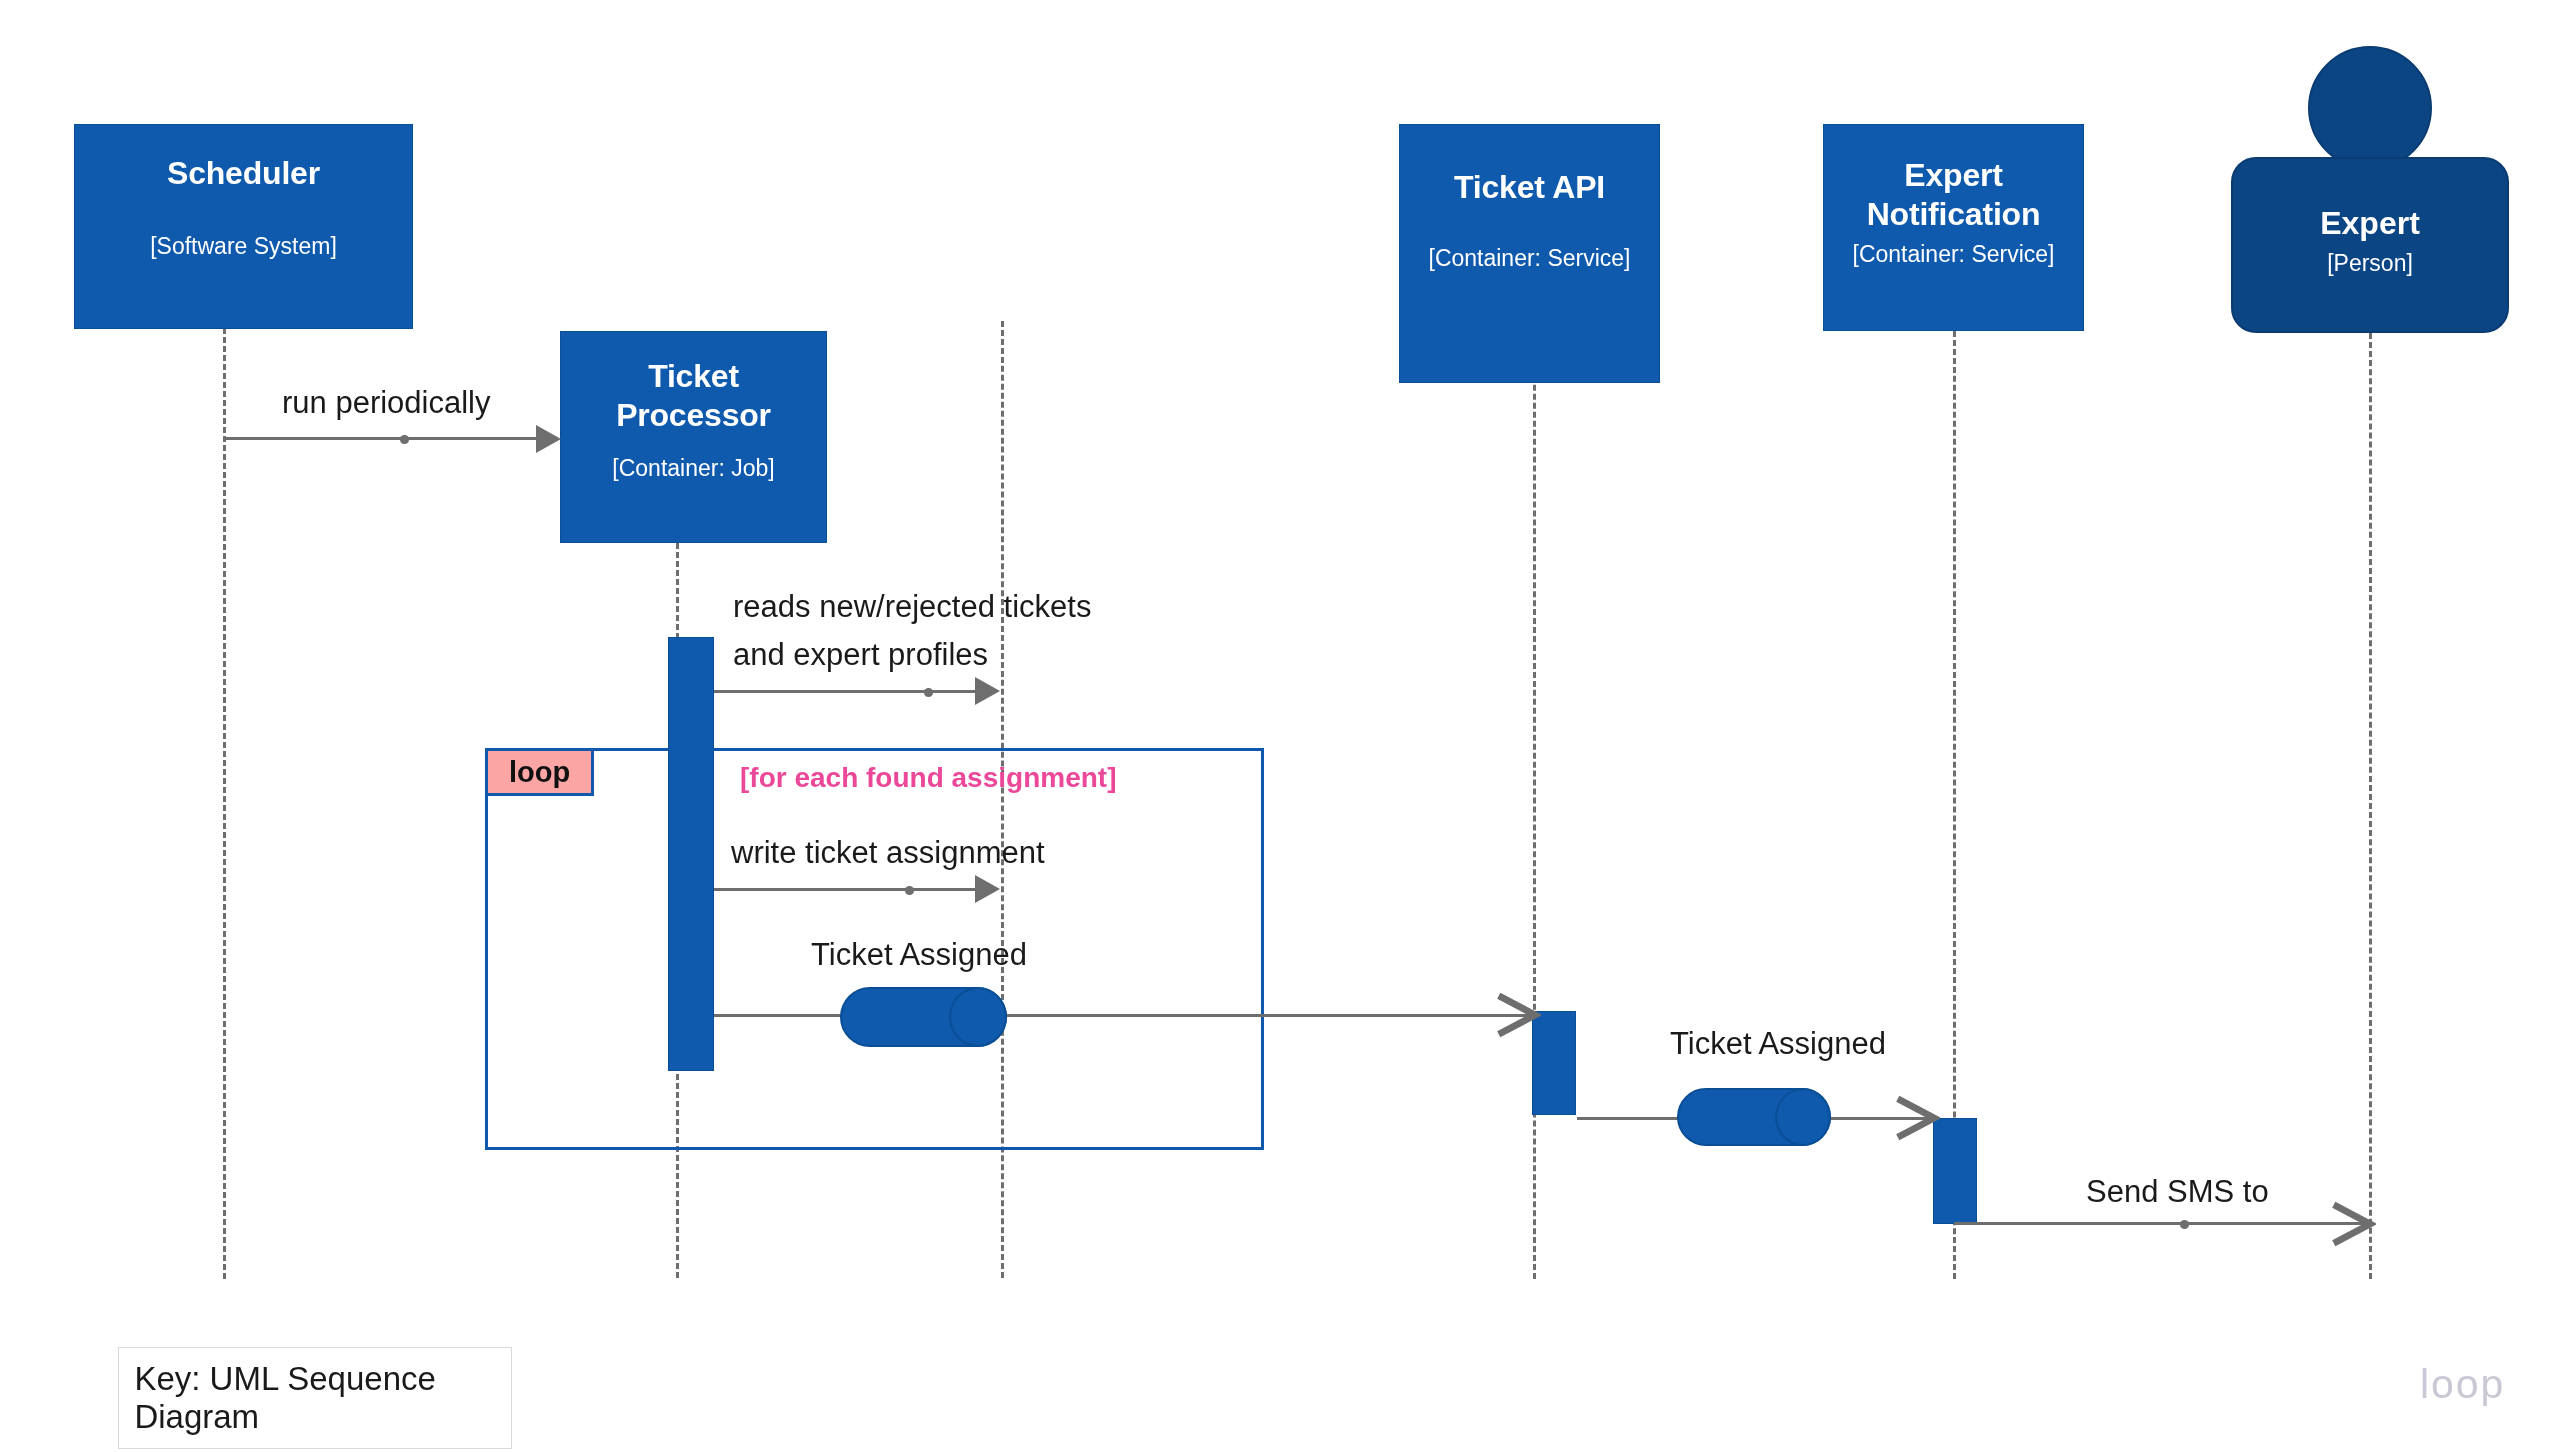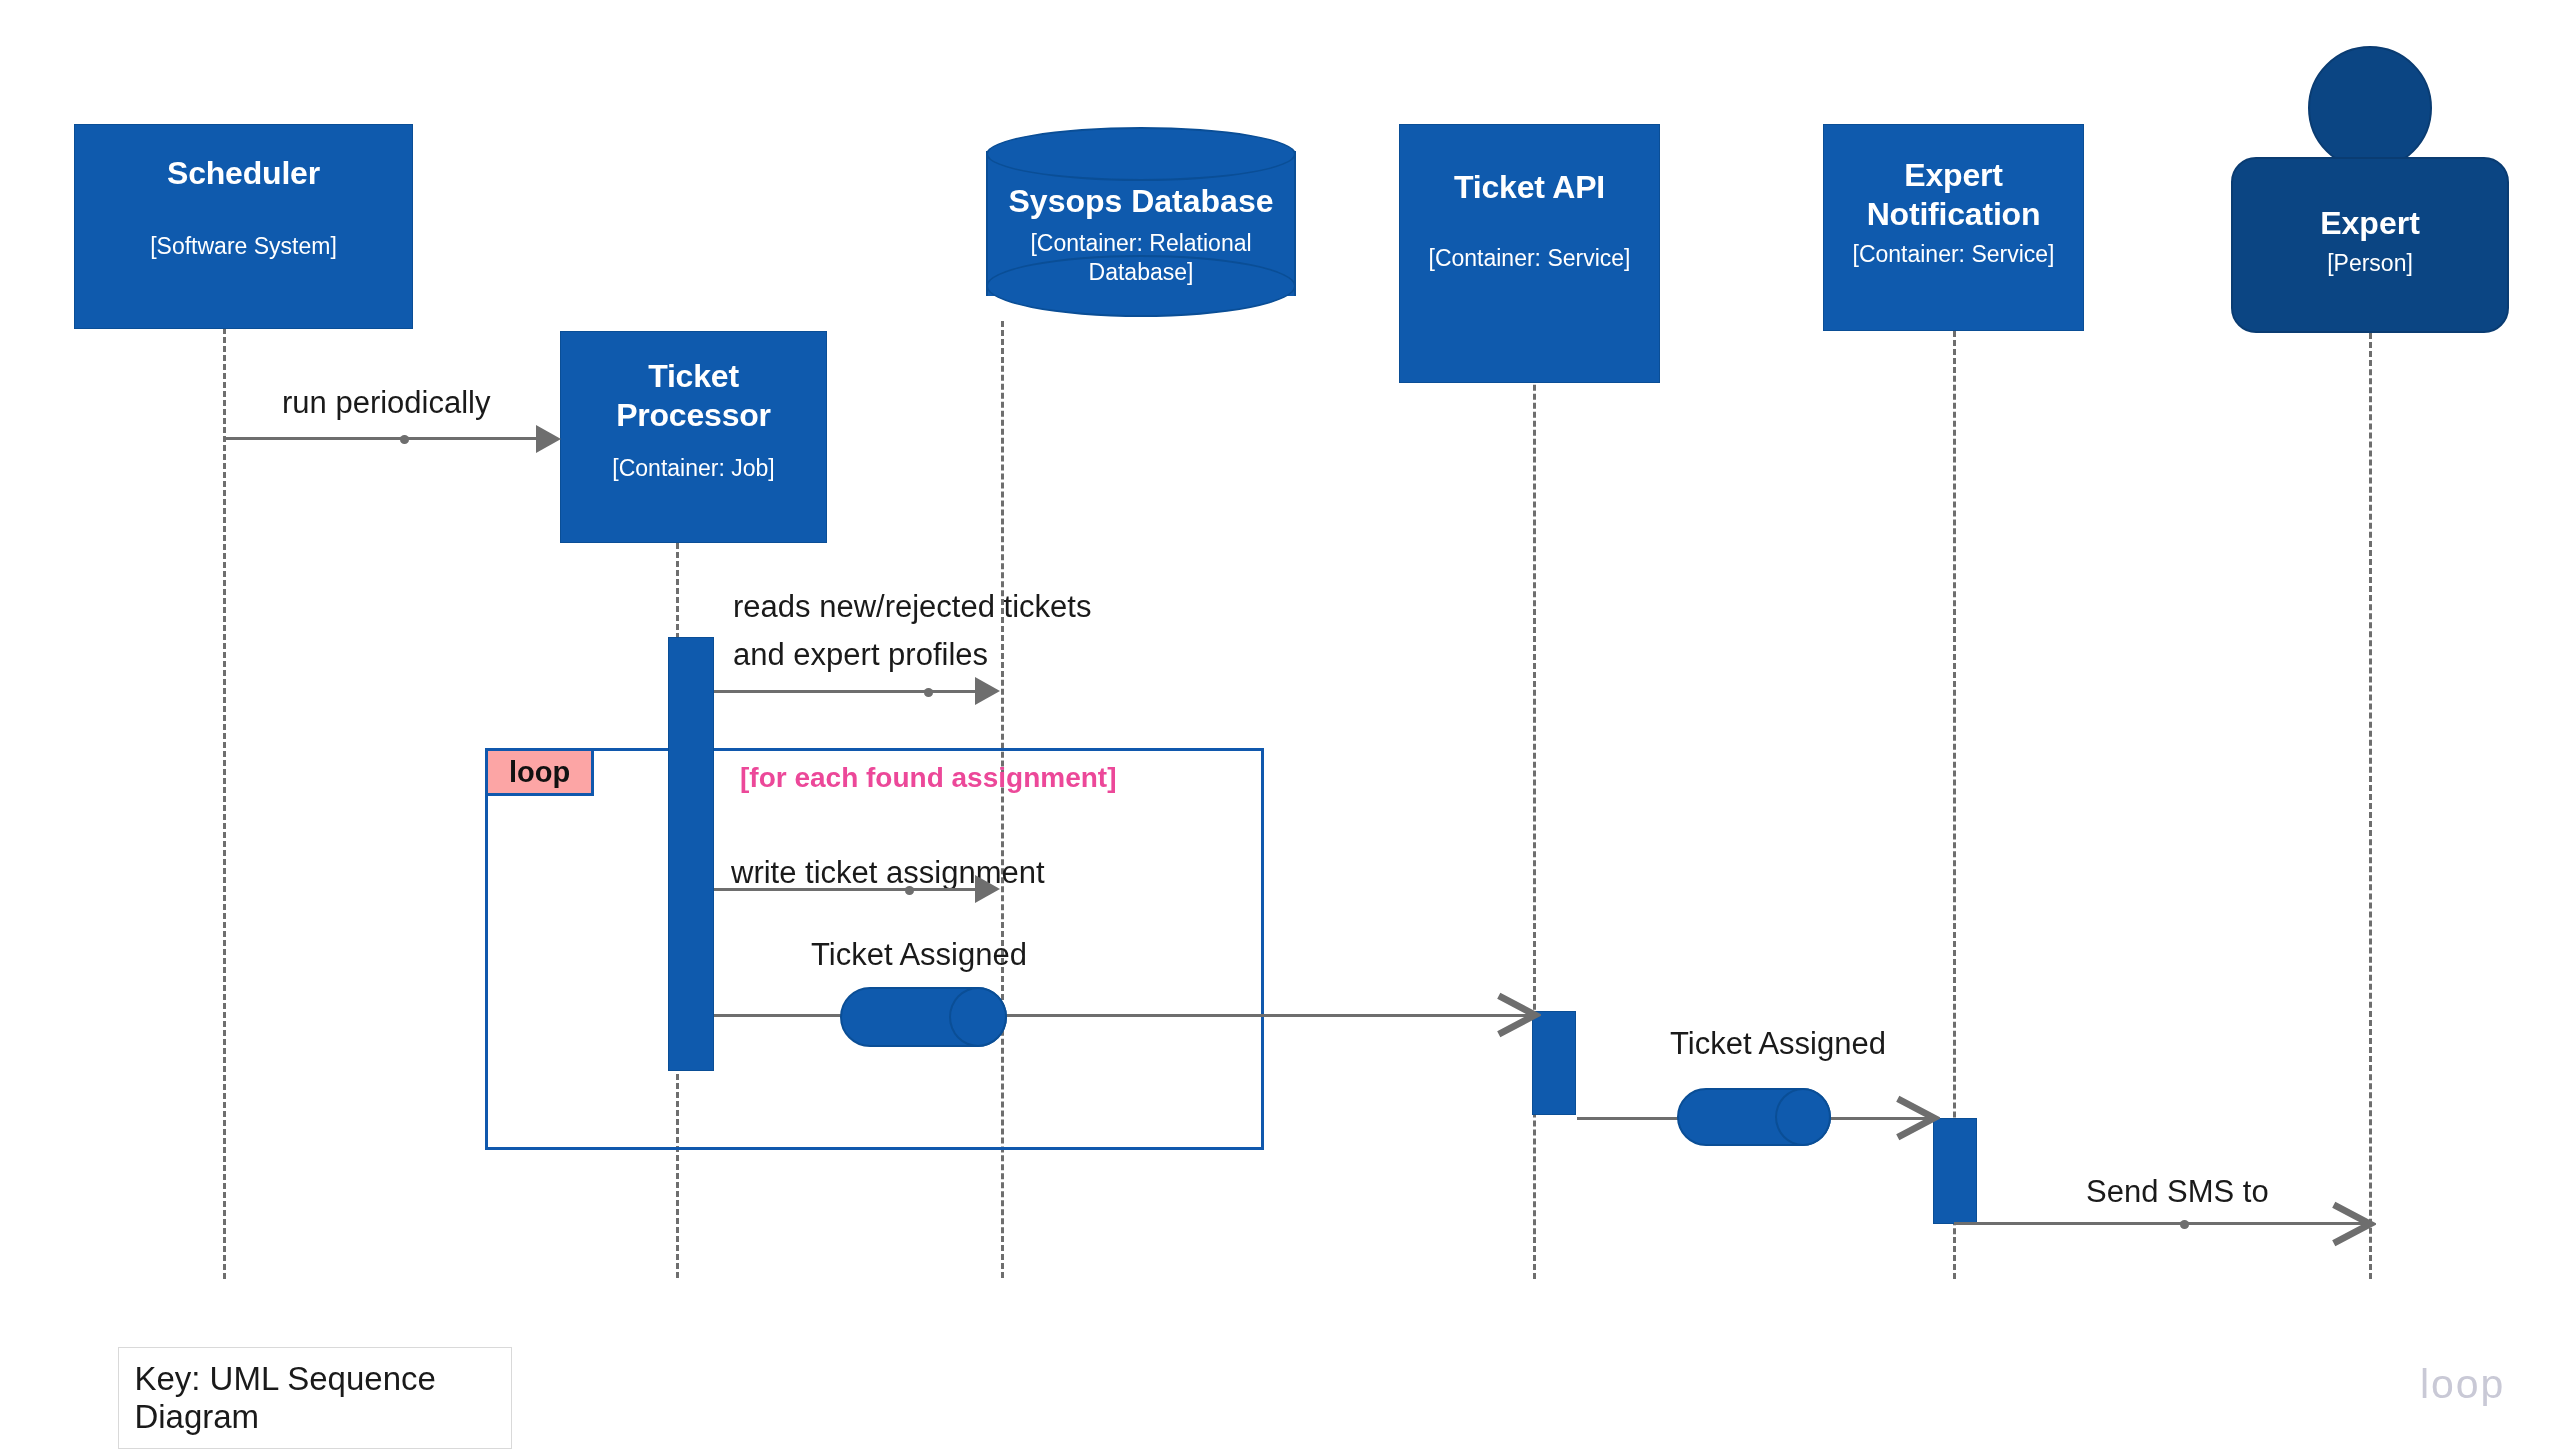--- a/index.html
+++ b/index.html
@@ -220,28 +220,20 @@
     <div class="p-title">Scheduler</div>
     <div class="p-sub" style="margin-top:39px;">[Software System]</div>
   </div>
 
   <div class="abs participant" style="left:560px; top:331px; width:267px; height:212px; padding-top:25px;">
     <div class="p-title">Ticket</div>
     <div class="p-title">Processor</div>
     <div class="p-sub" style="margin-top:19px;">[Container: Job]</div>
   </div>
 
-  <div class="abs db-wrap" style="left:986px; top:127px; width:310px; height:195px;">
-    <div class="db-body" style="top:24px; width:310px; height:145px;"></div>
-    <div class="db-bottom" style="top:128px; width:310px; height:62px;"></div>
-    <div class="db-top" style="top:0px; width:310px; height:54px;"></div>
-    <div class="db-text p-title" style="top:56px; font-weight:bold; font-size:32px;">Sysops Database</div>
-    <div class="db-text p-sub" style="top:103px; font-size:23px;">[Container: Relational</div>
-    <div class="db-text p-sub" style="top:132px; font-size:23px;">Database]</div>
-  </div>
 
   <div class="abs participant" style="left:1399px; top:124px; width:261px; height:259px; padding-top:43px;">
     <div class="p-title">Ticket API</div>
     <div class="p-sub" style="margin-top:37px;">[Container: Service]</div>
   </div>
 
   <div class="abs participant" style="left:1823px; top:124px; width:261px; height:207px; padding-top:31px;">
     <div class="p-title">Expert</div>
     <div class="p-title">Notification</div>
     <div class="p-sub" style="margin-top:5.8px;">[Container: Service]</div>
@@ -263,21 +255,21 @@
   <div class="abs msg-line" style="left:223px; top:437px; width:315px;"></div>
   <div class="abs msg-dot" style="left:400px; top:435px;"></div>
   <div class="abs arrow-solid" style="left:536px; top:425px;"></div>
 
   <div class="abs msg-label" style="left:733px; top:588px;">reads new/rejected tickets</div>
   <div class="abs msg-label" style="left:733px; top:636px;">and expert profiles</div>
   <div class="abs msg-line" style="left:714px; top:690px; width:262px;"></div>
   <div class="abs msg-dot" style="left:924px; top:688px;"></div>
   <div class="abs arrow-solid" style="left:975px; top:677px;"></div>
 
-  <div class="abs msg-label" style="left:731px; top:834px;margin-top:20px;">write ticket assignment</div>
+  <div class="abs msg-label" style="left:731px; top:834px;">write ticket assignment</div>
   <div class="abs msg-line" style="left:714px; top:888px; width:262px;"></div>
   <div class="abs msg-dot" style="left:905px; top:886px;"></div>
   <div class="abs arrow-solid" style="left:975px; top:875px;"></div>
 
   <div class="abs msg-label" style="left:811px; top:936px;">Ticket Assigned</div>
   <div class="abs msg-line" style="left:714px; top:1014px; width:820px;"></div>
   <div class="abs queue" style="left:840px; top:987px; width:167px; height:60px;">
     <div class="q-rect" style="width:167px; height:60px;"></div>
     <div class="q-cap" style="left:109px; width:58px; height:60px;"></div>
   </div>

